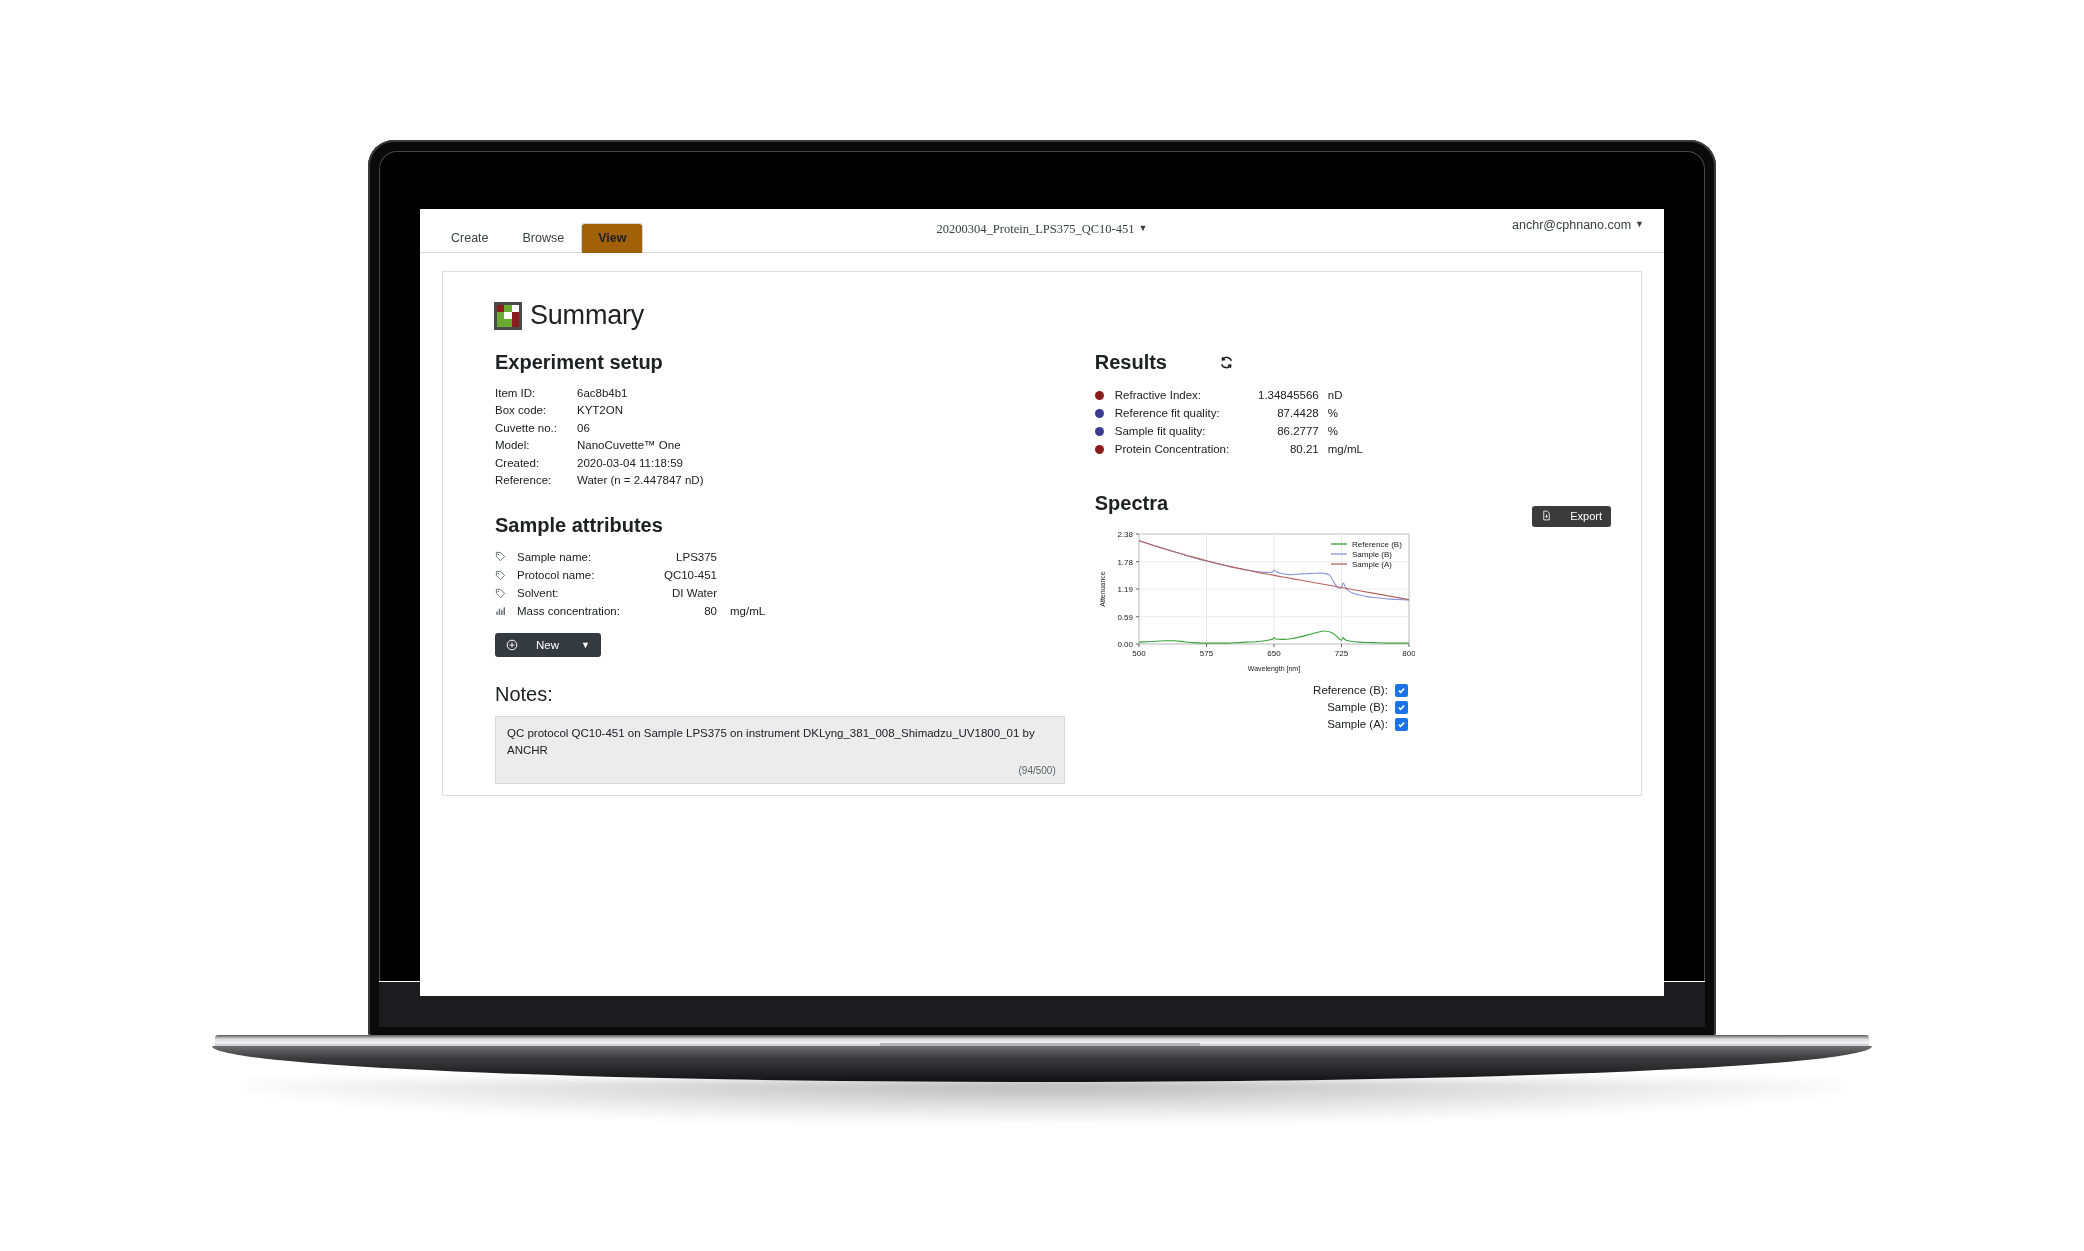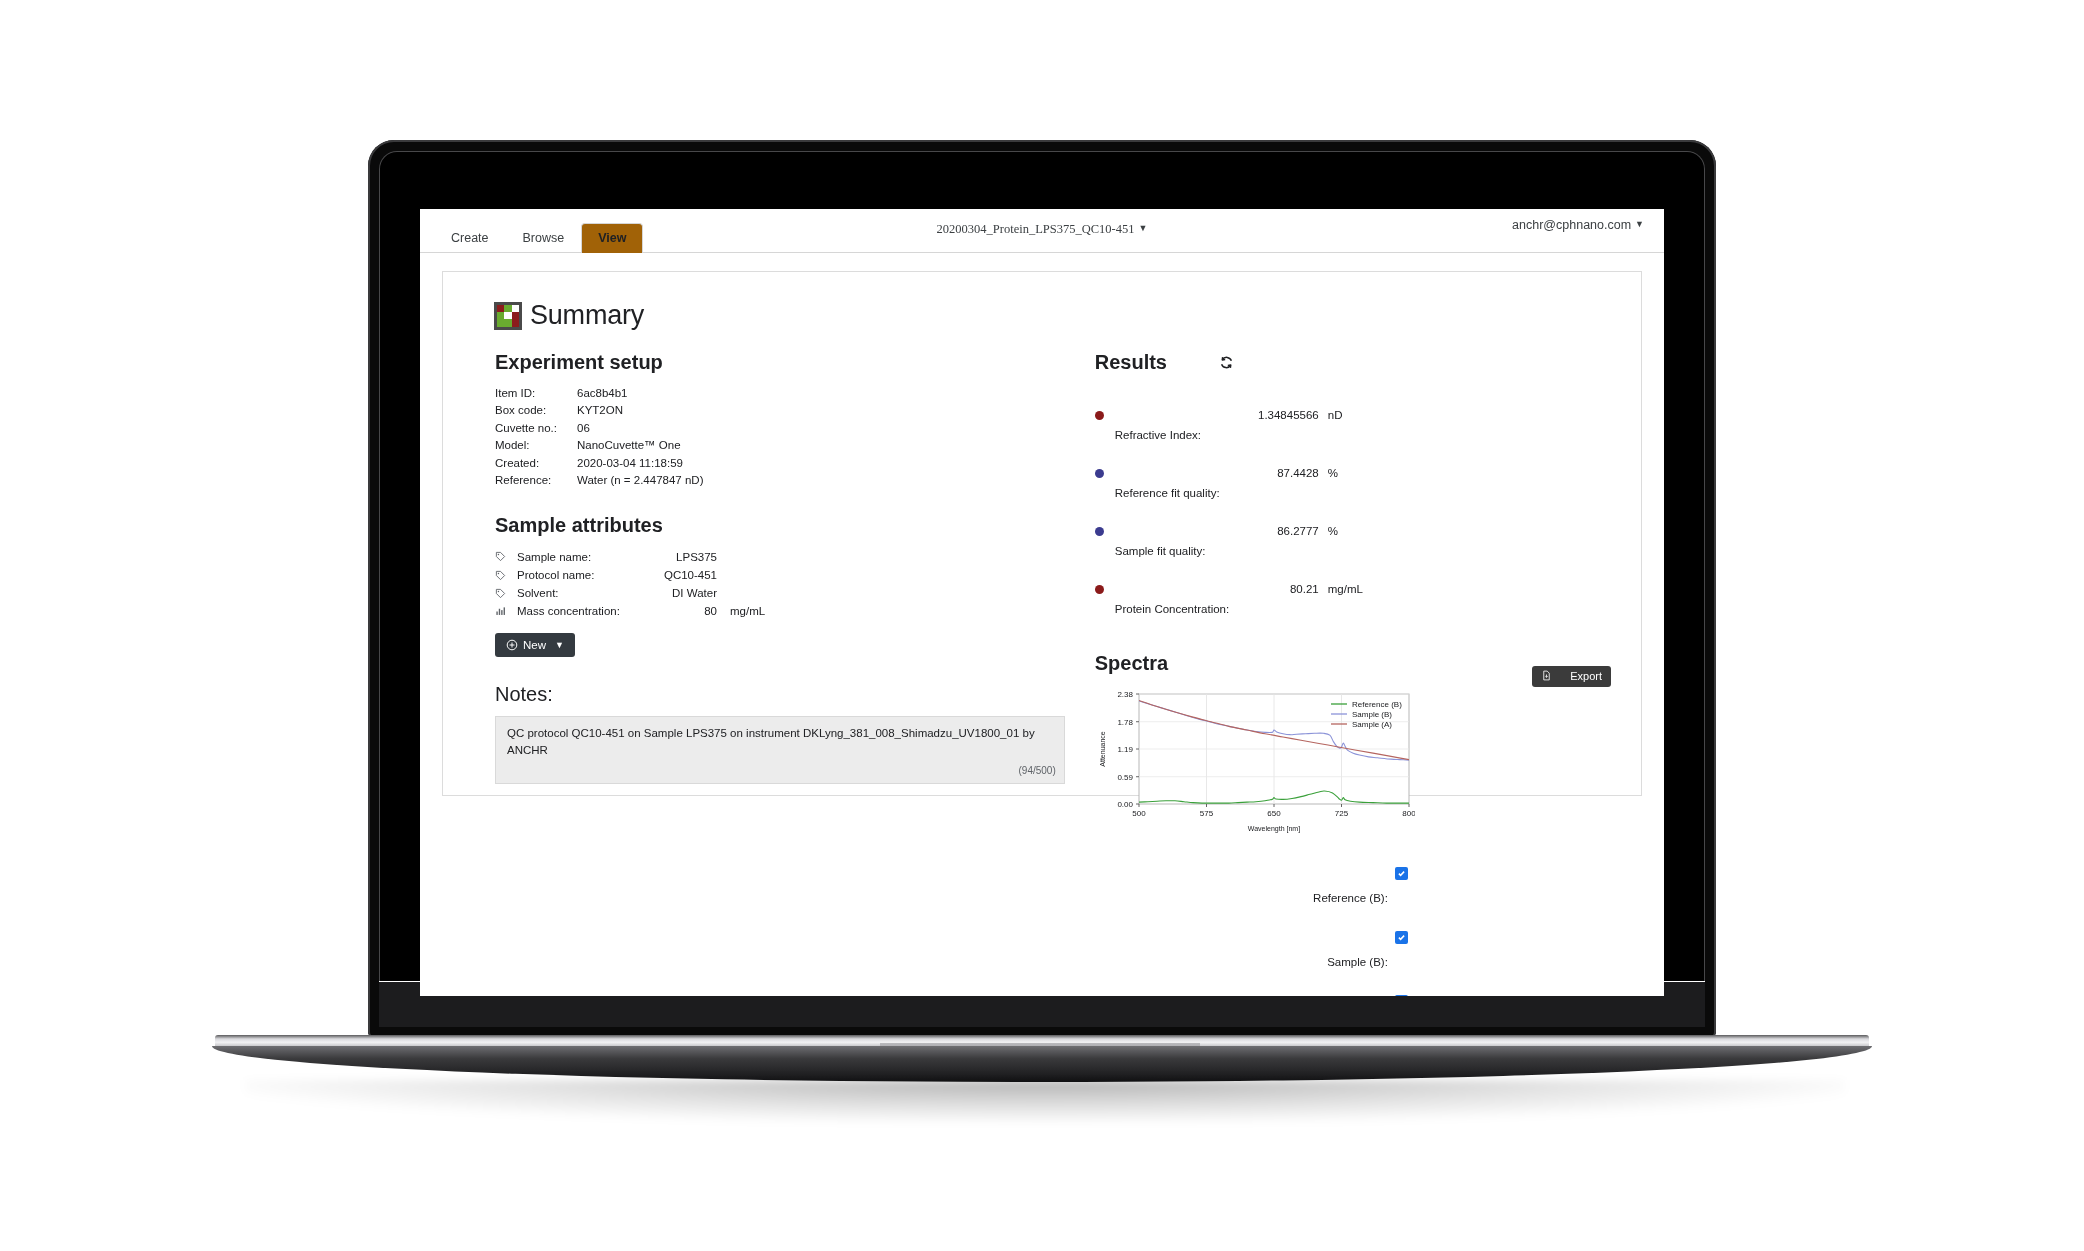--- a/index.html
+++ b/index.html
@@ -137,21 +137,21 @@
 
   
   .attr-row { display: flex; align-items: center; font-size: 11.5px; color: #202124; line-height: 1.58; }
   .attr-ico { width: 22px; flex: none; color: #5f6368; display: flex; align-items: center; }
   .attr-ico svg { width: 11px; height: 11px; }
   .attr-lbl { width: 128px; flex: none; }
   .attr-val { width: 72px; text-align: right; }
   .attr-unit { padding-left: 13px; }
 
   .btn-new {
-    margin-top: 13px; display: inline-flex; align-items: center; gap: 5px;
+    margin-top: 13px; display: inline-flex; align-items: center; gap: 18px;
     background: #343a40; color: #fff; font-size: 11.5px;
     padding: 6px 11px; border: none; border-radius: 3px; cursor: pointer;
   }
   .btn-new .plus { display: inline-flex; }
   .btn-new svg { width: 12px; height: 12px; }
 
   .notes-h { font-size: 20px; font-weight: 400; color: #202124; margin: 26px 0 10px 0; }
   .notes-box {
     background: #ececec; border: 1px solid #d9d9d9;
     height: 68px; padding: 8px 11px; position: relative;
@@ -160,21 +160,21 @@
   }
   .notes-count { position: absolute; right: 8px; bottom: 5px; font-size: 10px; color: #5f6368; }
 
   
   .results-head { display: flex; align-items: center; gap: 52px; margin-bottom: 12px; }
   .refresh-btn { cursor: pointer; display: flex; }
   .refresh-btn svg { width: 15px; height: 15px; }
 
   .res-row { display: flex; align-items: center; font-size: 11.5px; color: #202124; line-height: 1.58; }
   .dot { width: 9px; height: 9px; border-radius: 50%; flex: none; margin-right: 11px; }
-  .res-lbl { width: 122px; flex: none; margin-top: 40px; }
+  .res-lbl { width: 122px; flex: none; }
   .res-val { width: 82px; text-align: right; }
   .res-unit { padding-left: 9px; }
 
   
   .spectra-h { margin-top: 33px; }
   .chart-area { position: relative; margin-top: 10px; }
   .btn-export {
     position: absolute; right: 0; top: -20px;
     background: #3b3b3b; color: #fff; font-size: 11px;
     padding: 4px 9px; border: none; border-radius: 3px; cursor: pointer;
@@ -182,21 +182,21 @@
   }
   .btn-export svg { width: 11px; height: 11px; }
 
   svg.plot { display: block; }
   .ax-txt { font-family: "Liberation Sans", sans-serif; font-size: 8px; fill: #202124; }
   .ax-title { font-family: "Liberation Sans", sans-serif; font-size: 7px; fill: #202124; }
   .leg-txt { font-family: "Liberation Sans", sans-serif; font-size: 8px; fill: #202124; }
 
   .cbox-list { margin-top: 10px; display: flex; flex-direction: column; align-items: center; gap: 4px; }
   .cbox-row { display: flex; align-items: center; font-size: 11.5px; color: #202124; width: 110px; }
-  .cbox-row .cl { flex: 1; text-align: right; padding-right: 7px; margin-top: 48px; }
+  .cbox-row .cl { flex: 1; text-align: right; padding-right: 7px; }
   .cb {
     width: 13px; height: 13px; border-radius: 2px; background: #1a73e8;
     display: flex; align-items: center; justify-content: center; cursor: pointer;
   }
   .cb svg { width: 9px; height: 9px; }
 </style>
 </head>
 <body>
 
 <div id="laptop-mockup">

